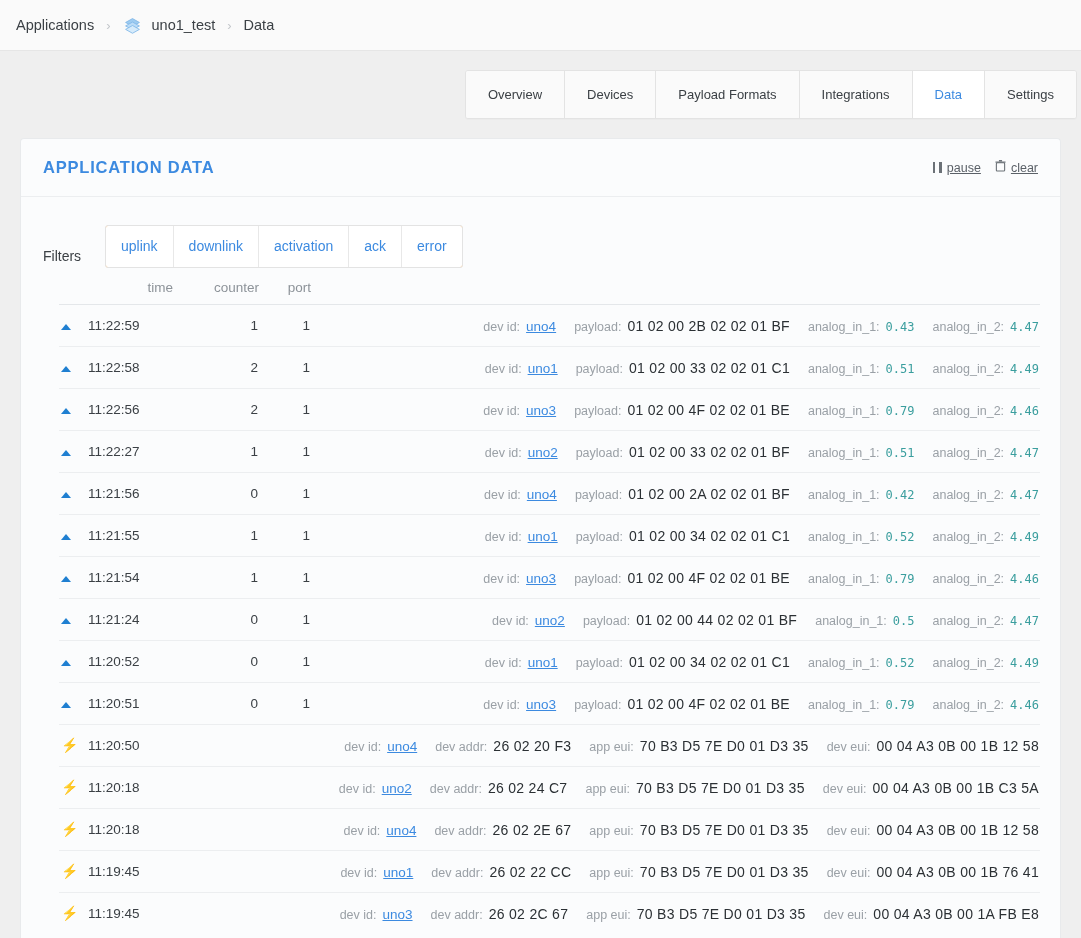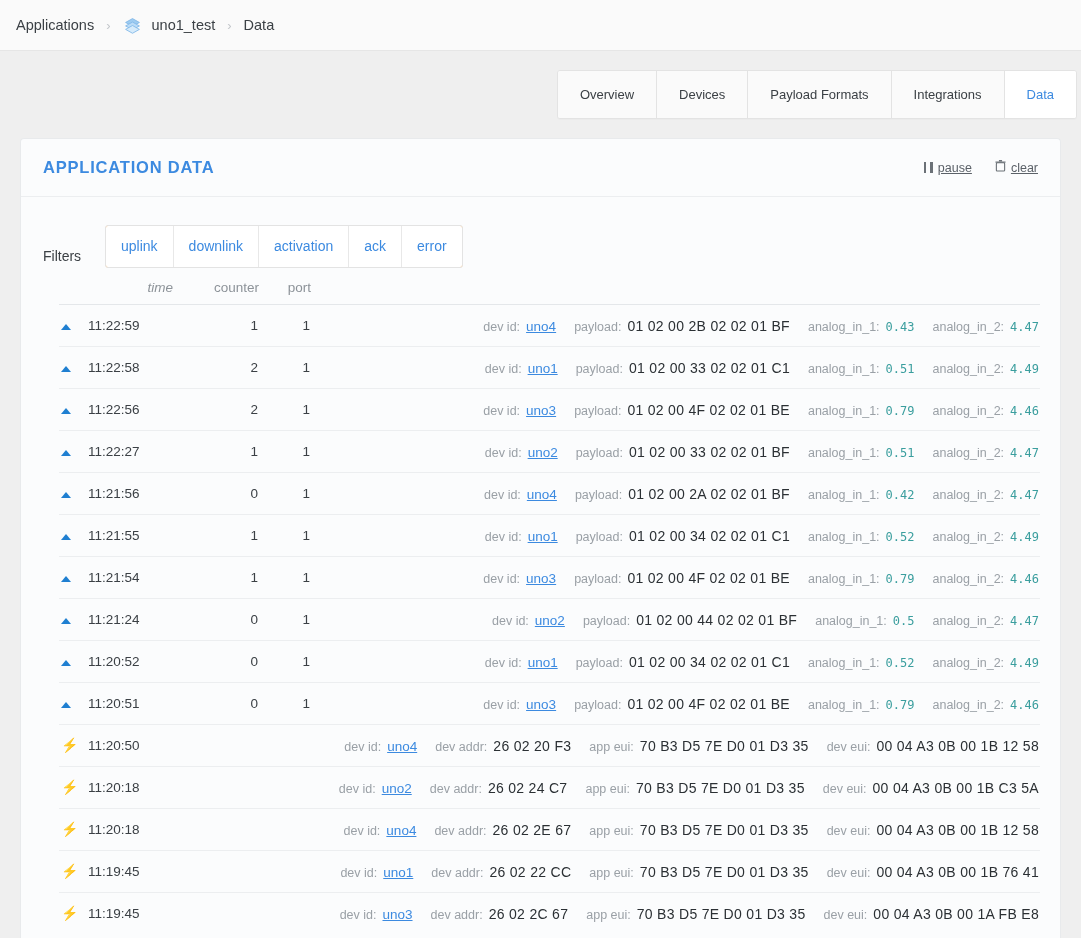--- a/index.html
+++ b/index.html
@@ -92,21 +92,21 @@
   .card-title {
     color: #3c8ae0;
     font-size: 16.5px;
     font-weight: bold;
     letter-spacing: 0.8px;
     text-align: right;
   }
   .head-actions {
     display: flex;
     align-items: center;
-    gap: 15px;
+    gap: 6px;
     font-size: 12.5px;
   }
   .action {
     display: inline-flex;
     align-items: center;
     gap: 5px;
     color: #5b6168;
     cursor: pointer;
     margin-left: 8px;
   }
@@ -157,21 +157,21 @@
   .table-wrap { padding: 12px 20px 0 38px; }
   table.data { width: 100%; border-collapse: collapse; table-layout: fixed; }
   table.data th {
     font-weight: normal;
     font-size: 13.5px;
     color: #8d9399;
     padding: 0 0 9px 0;
     text-align: right;
   }
   th.h-icon { width: 28px; }
-  th.h-time { width: 86px; text-align: center; padding-right: 0; font-style: italic; }
+  th.h-time { width: 86px; text-align: center; padding-right: 0; }
   th.h-counter { width: 86px; }
   th.h-port { width: 52px; }
   th.h-rest { text-align: left; padding-left: 14px; }
 
   table.data tbody tr {
     border-top: 1px solid #eceef0;
     height: 42px;
   }
   table.data tbody tr:first-child { border-top: 1px solid #e4e7ea; }
   table.data td {
@@ -244,20 +244,21 @@
   <span class="crumb">Data</span>
 </div>
 
 <div class="tab-row">
   <div class="tabs" id="tabs-container">
       <div class="tab">Overview</div>
       <div class="tab">Devices</div>
       <div class="tab">Payload Formats</div>
       <div class="tab">Integrations</div>
       <div class="tab active">Data</div>
+      <div class="tab">Settings</div>
     </div>
 </div>
 
 <div class="card">
 
   <div class="card-head">
     <div class="card-title">APPLICATION DATA</div>
     <div class="head-actions">
       <span class="action">
         <span class="ic-pause"></span>

